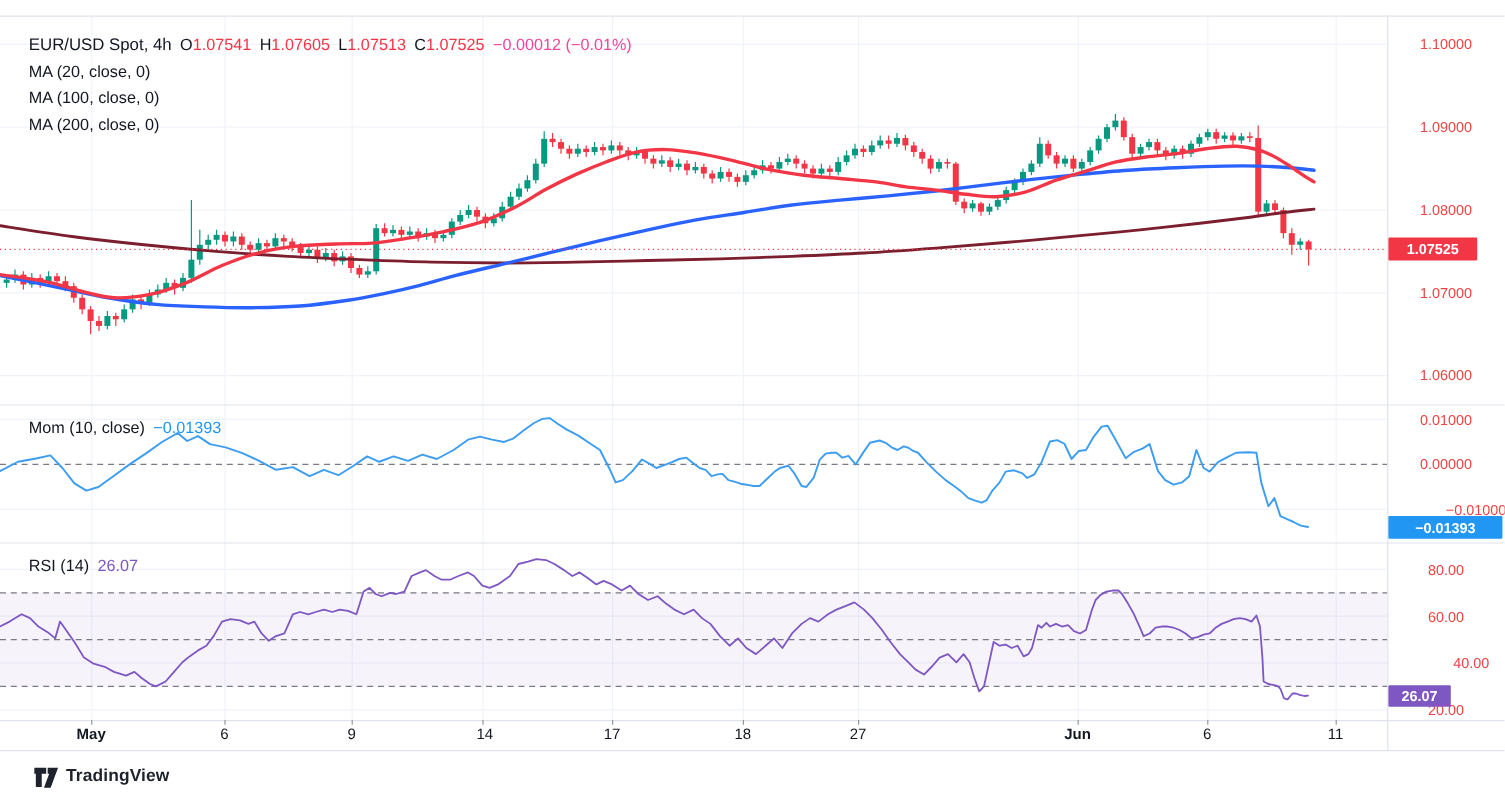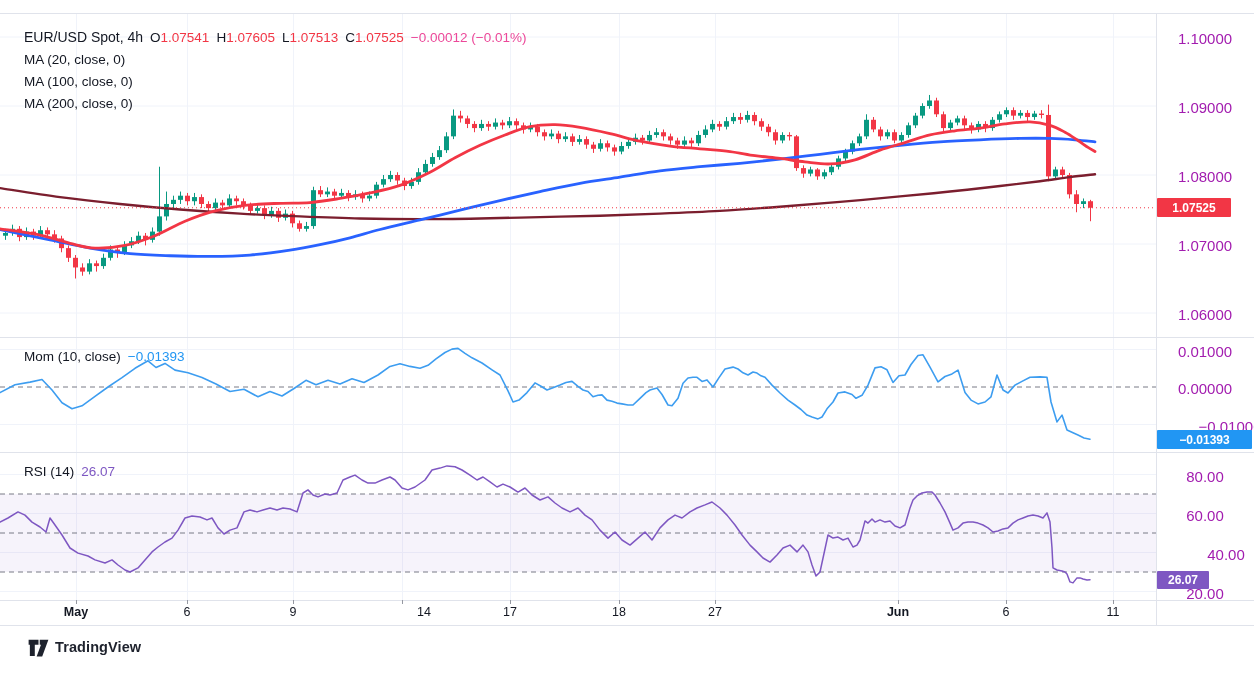--- a/index.html
+++ b/index.html
@@ -5,21 +5,21 @@
   html,body{margin:0;padding:0;background:#fff;}
   #stage{position:relative;width:1254px;height:676px;background:#ffffff;overflow:hidden;
          font-family:"Liberation Sans",sans-serif;-webkit-font-smoothing:antialiased;}
   #chart-svg{position:absolute;left:0;top:0;}
   .hud{position:absolute;white-space:nowrap;}
   .legend-row{left:24px;height:16px;font-size:13.5px;color:#131722;display:flex;align-items:center;gap:7px;}
   .ohlc-k{color:#131722;}
   .ohlc-v{color:#F23645;}
   .chg{color:#ec4899;}
   .ind-label{color:#131722;}
-  .tick{position:absolute;font-size:15px;color:#a21caf;}
+  .tick{position:absolute;font-size:12px;color:#ef4444;}
   .tick-right{left:1158px;width:94px;text-align:center;}
   .time-tick{transform:translateX(-50%);top:605px;color:#131722;font-size:12.5px;}
   .time-bold{font-weight:bold;}
   .badge{position:absolute;color:#fff;font-size:12px;font-weight:bold;display:flex;
          align-items:center;justify-content:center;border-radius:1px;}
   #logo{position:absolute;left:28px;top:639px;display:flex;align-items:flex-start;gap:6px;}
   #logo-text{font-size:14.5px;font-weight:600;color:#1E222D;letter-spacing:.1px;}
   .axis-zone{position:absolute;}
 </style>
 </head>
@@ -456,21 +456,21 @@
       <div class="tick tick-right" style="top: 342.5px;">0.01000</div>
       <div class="tick tick-right" style="top: 380px;">0.00000</div>
       <div class="tick tick-right" style="top: 417.5px; padding-left: 25px;">−0.01000</div>
       <div class="tick tick-right" style="top: 467.5px;">80.00</div>
       <div class="tick tick-right" style="top: 506.5px;">60.00</div>
       <div class="tick tick-right" style="top: 545.5px; padding-left: 21px;">40.00</div>
       <div class="tick tick-right" style="top: 584.5px;">20.00</div>
       <div class="tick time-tick time-bold" style="left: 76px;">May</div>
       <div class="tick time-tick" style="left: 187px;">6</div>
       <div class="tick time-tick" style="left: 293px;">9</div>
-      <div class="tick time-tick" style="left: 424px;">14</div>
+      <div class="tick time-tick" style="left: 404px;">14</div>
       <div class="tick time-tick" style="left: 510px;">17</div>
       <div class="tick time-tick" style="left: 619px;">18</div>
       <div class="tick time-tick" style="left: 715px;">27</div>
       <div class="tick time-tick time-bold" style="left: 898px;">Jun</div>
       <div class="tick time-tick" style="left: 1006px;">6</div>
       <div class="tick time-tick" style="left: 1113px;">11</div>
     </div>
 
   <div class="badge" id="badge-price" style="background: rgb(242, 54, 69); left: 1157px; top: 198px; width: 74px; height: 19px; z-index: 5;">1.07525</div>
   <div class="badge" id="badge-mom" style="background: rgb(33, 150, 243); left: 1157px; top: 430px; width: 95px; height: 19px; z-index: 5;">−0.01393</div>

